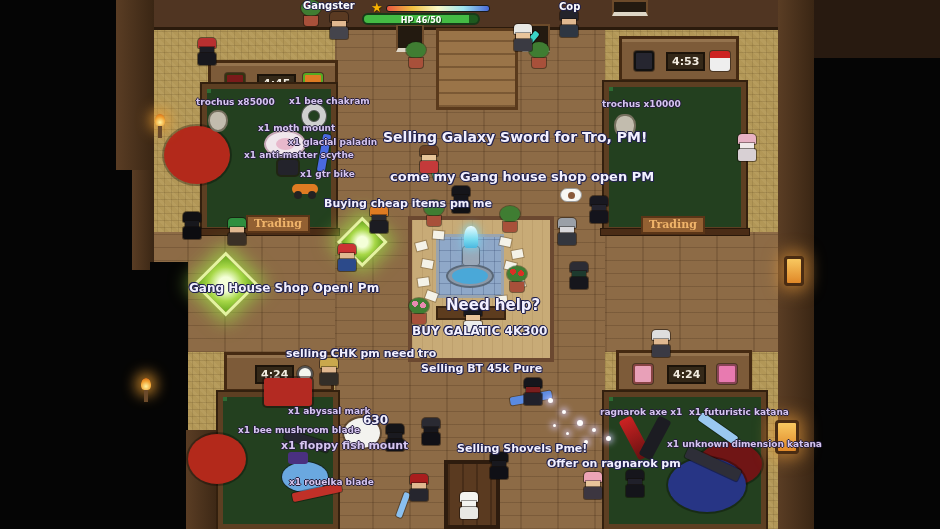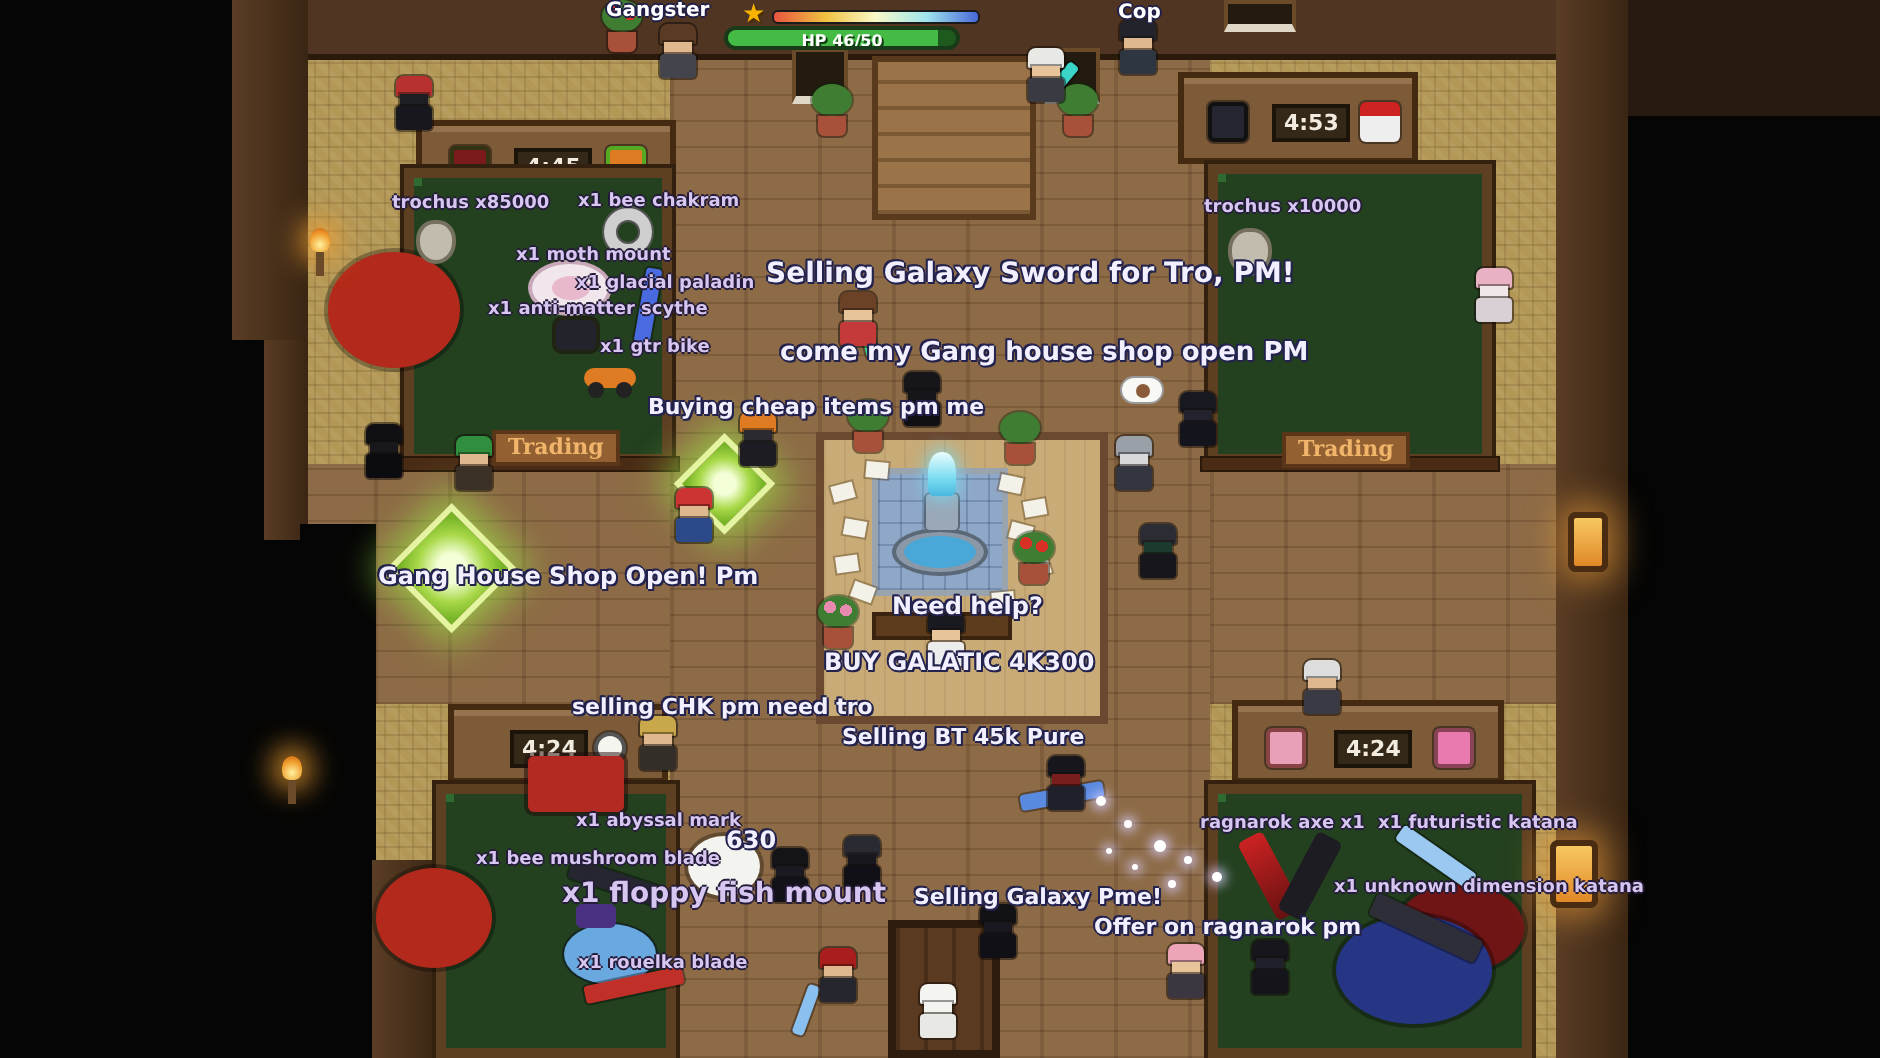--- a/index.html
+++ b/index.html
@@ -115,21 +115,21 @@
     <div class="sign" style="left:46px;top:11px;">4:45</div>
     <div class="hicon" style="left:92px;top:10px;background:#df7b22;border:2px solid #5a2;"></div>
   </div>
   <div class="pads" style="left:202px;top:84px;width:134px;height:148px;">
     <div class="pad"></div>
     <div class="pad"></div>
   </div>
   <div class="room-lip" style="left:198px;top:228px;width:142px;height:8px;"></div>
   <div class="plaque" style="left:246px;top:215px;">Trading</div>
 
-  <div class="room-header" style="left:589px;top:36px;width:120px;height:46px;padding-left:20px;">
+  <div class="room-header" style="left:619px;top:36px;width:120px;height:46px;padding-left:20px;">
     <div class="hicon" style="left:12px;top:12px;background:#262630;border:2px solid #111;"></div>
     <div class="sign" style="left:44px;top:13px;">4:53</div>
     <div class="hicon" style="left:88px;top:12px;background:#eeeeee;border-top:7px solid #cc2222;"></div>
   </div>
   <div class="pads" style="left:604px;top:82px;width:142px;height:150px;">
     <div class="pad"></div>
     <div class="pad"></div>
   </div>
   <div class="room-lip" style="left:600px;top:228px;width:150px;height:8px;"></div>
   <div class="plaque" style="left:641px;top:216px;">Trading</div>
@@ -395,35 +395,35 @@
       <div class="sp spark" style="left: 606px; top: 436px; width: 5px; height: 5px; z-index: 22;"></div>
       <div class="sp spark" style="left: 566px; top: 432px; width: 3px; height: 3px; z-index: 22;"></div>
       <div class="sp spark" style="left: 553px; top: 424px; width: 3px; height: 3px; z-index: 22;"></div>
       <div class="sp spark" style="left: 584px; top: 440px; width: 4px; height: 4px; z-index: 22;"></div>
     </div>
   <div id="texts" style="left:0;top:0;width:100%;height:100%;z-index:40;">
       <div class="ov chat" style="left: 390px; top: 169px; font-size: 13px;">come my Gang house shop open PM</div>
       <div class="ov chat" style="left: 383px; top: 129px; font-size: 14px;">Selling Galaxy Sword for Tro, PM!</div>
       <div class="ov chat" style="left: 189px; top: 281px; font-size: 12px;">Gang House Shop Open! Pm</div>
       <div class="ov chat" style="left: 324px; top: 197px; font-size: 11px;">Buying cheap items pm me</div>
-      <div class="ov chat" style="left: 446px; top: 296px; font-size: 12px;">Need help?</div>
+      <div class="ov chat" style="left: 446px; top: 296px; font-size: 15px;">Need help?</div>
       <div class="ov chat" style="left: 412px; top: 324px; font-size: 12px;">BUY GALATIC 4K300</div>
       <div class="ov chat" style="left: 286px; top: 347px; font-size: 11px;">selling CHK pm need tro</div>
       <div class="ov chat" style="left: 421px; top: 362px; font-size: 11px;">Selling BT 45k Pure</div>
-      <div class="ov chat" style="left: 457px; top: 442px; font-size: 11px;">Selling Galaxy Pme!</div>
+      <div class="ov chat" style="left: 457px; top: 442px; font-size: 11px;">Selling Shovels Pme!</div>
       <div class="ov chat" style="left: 547px; top: 457px; font-size: 11px;">Offer on ragnarok pm</div>
       <div class="ov chat" style="left: 363px; top: 413px; font-size: 12px;">630</div>
       <div class="ov item" style="left: 196px; top: 97px; font-size: 9px;">trochus x85000</div>
       <div class="ov item" style="left: 289px; top: 96px; font-size: 9px;">x1 bee chakram</div>
       <div class="ov item" style="left: 258px; top: 123px; font-size: 9px;">x1 moth mount</div>
       <div class="ov item" style="left: 288px; top: 137px; font-size: 9px;">x1 glacial paladin</div>
       <div class="ov item" style="left: 244px; top: 150px; font-size: 9px;">x1 anti-matter scythe</div>
       <div class="ov item" style="left: 300px; top: 169px; font-size: 9px;">x1 gtr bike</div>
       <div class="ov item" style="left: 602px; top: 99px; font-size: 9px;">trochus x10000</div>
       <div class="ov item" style="left: 288px; top: 406px; font-size: 9px;">x1 abyssal mark</div>
       <div class="ov item" style="left: 238px; top: 425px; font-size: 9px;">x1 bee mushroom blade</div>
-      <div class="ov item" style="left: 281px; top: 439px; font-size: 14px; text-align: right;">x1 floppy fish mount</div>
+      <div class="ov item" style="left: 281px; top: 439px; font-size: 11px; text-align: right;">x1 floppy fish mount</div>
       <div class="ov item" style="left: 289px; top: 477px; font-size: 9px;">x1 rouelka blade</div>
       <div class="ov item" style="left: 600px; top: 407px; font-size: 9px;">ragnarok axe x1</div>
       <div class="ov item" style="left: 689px; top: 407px; font-size: 9px;">x1 futuristic katana</div>
       <div class="ov item" style="left: 667px; top: 439px; font-size: 9px;">x1 unknown dimension katana</div>
     </div>
 </div>
 
 </body></html>

